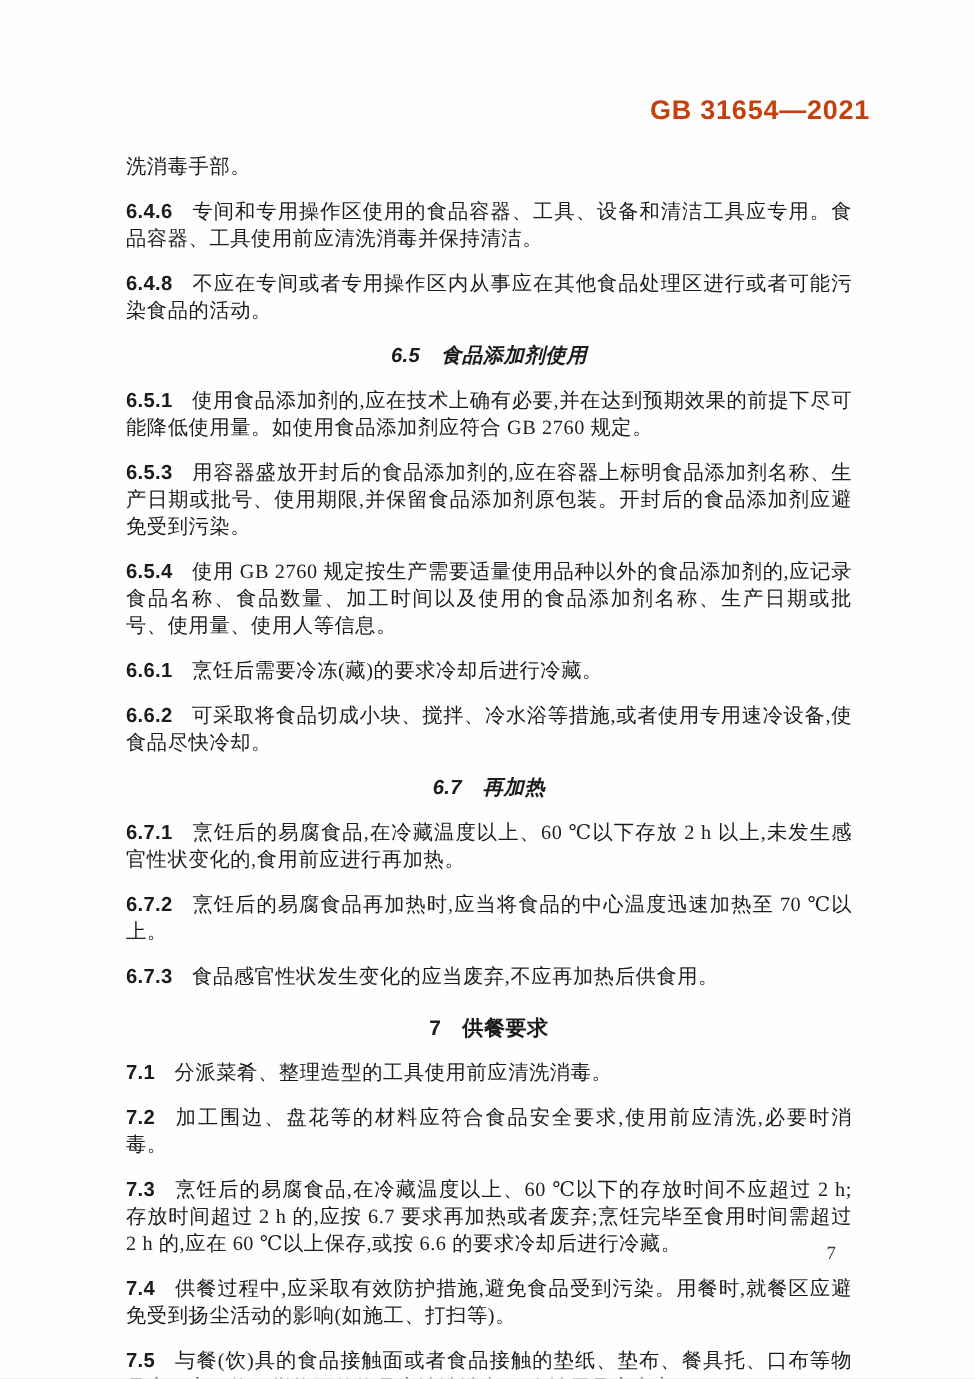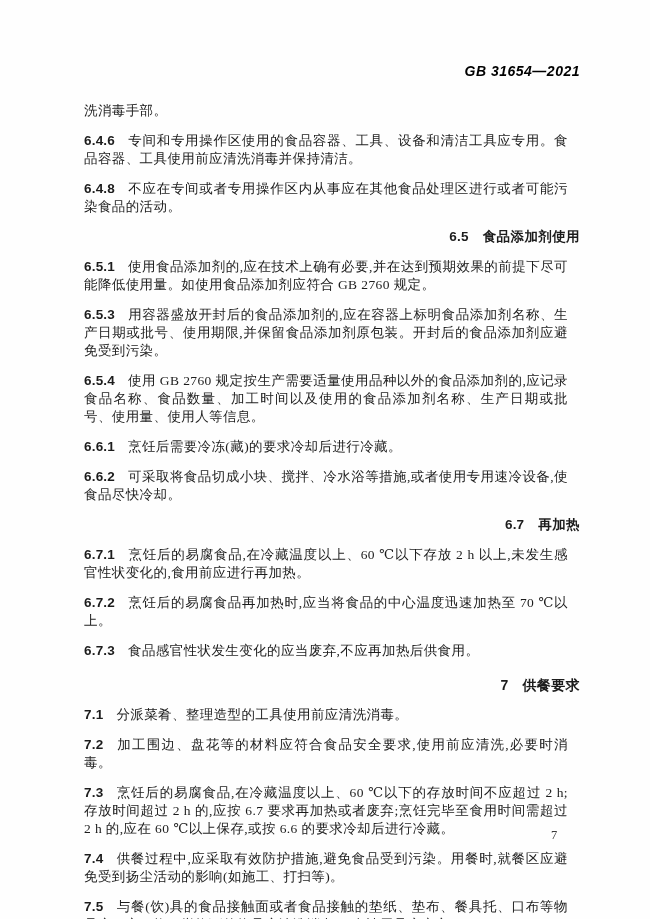--- a/index.html
+++ b/index.html
@@ -16,24 +16,23 @@
     overflow: hidden;
     font-family: "Liberation Serif", "DejaVu Serif", serif;
     color: #1c1c1c;
   }
   .header-code {
     position: absolute;
     top: 63px;
     right: 70px;
     font-family: "Liberation Sans", "DejaVu Sans", sans-serif;
     font-weight: 700;
-    font-size: 14px;
+    font-size: 18px;
     letter-spacing: 0.5px;
-    color: #000000;
-    font-style: italic;
+    color: #c2410c;
   }
   .doc-body {
     position: absolute;
     top: 90px;
     left: 72px;
     width: 508px;
   }
   .doc-body p {
     margin: 12px;
     font-size: 13.5px;
@@ -45,28 +44,29 @@
   .doc-body p .num {
     font-family: "Liberation Sans", "DejaVu Sans", sans-serif;
     font-weight: 700;
     margin-right: 13px;
     letter-spacing: 0.2px;
   }
   .doc-body p.section {
     font-family: "Liberation Sans", "DejaVu Sans", sans-serif;
     font-weight: 700;
     margin: 9px 0 7px 0;
-    text-align: right;
+    text-align: center;
+    font-style: italic;
   }
   .doc-body p.chapter {
     font-family: "Liberation Sans", "DejaVu Sans", sans-serif;
     font-weight: 700;
     font-size: 14px;
     margin: 16px 0 12px 0;
-    text-align: right;
+    text-align: center;
   }
   .doc-body p.section .num,
   .doc-body p.chapter .num {
     margin-right: 14px;
   }
   .page-number {
     position: absolute;
     top: 828px;
     left: 551px;
     font-size: 12.5px;

